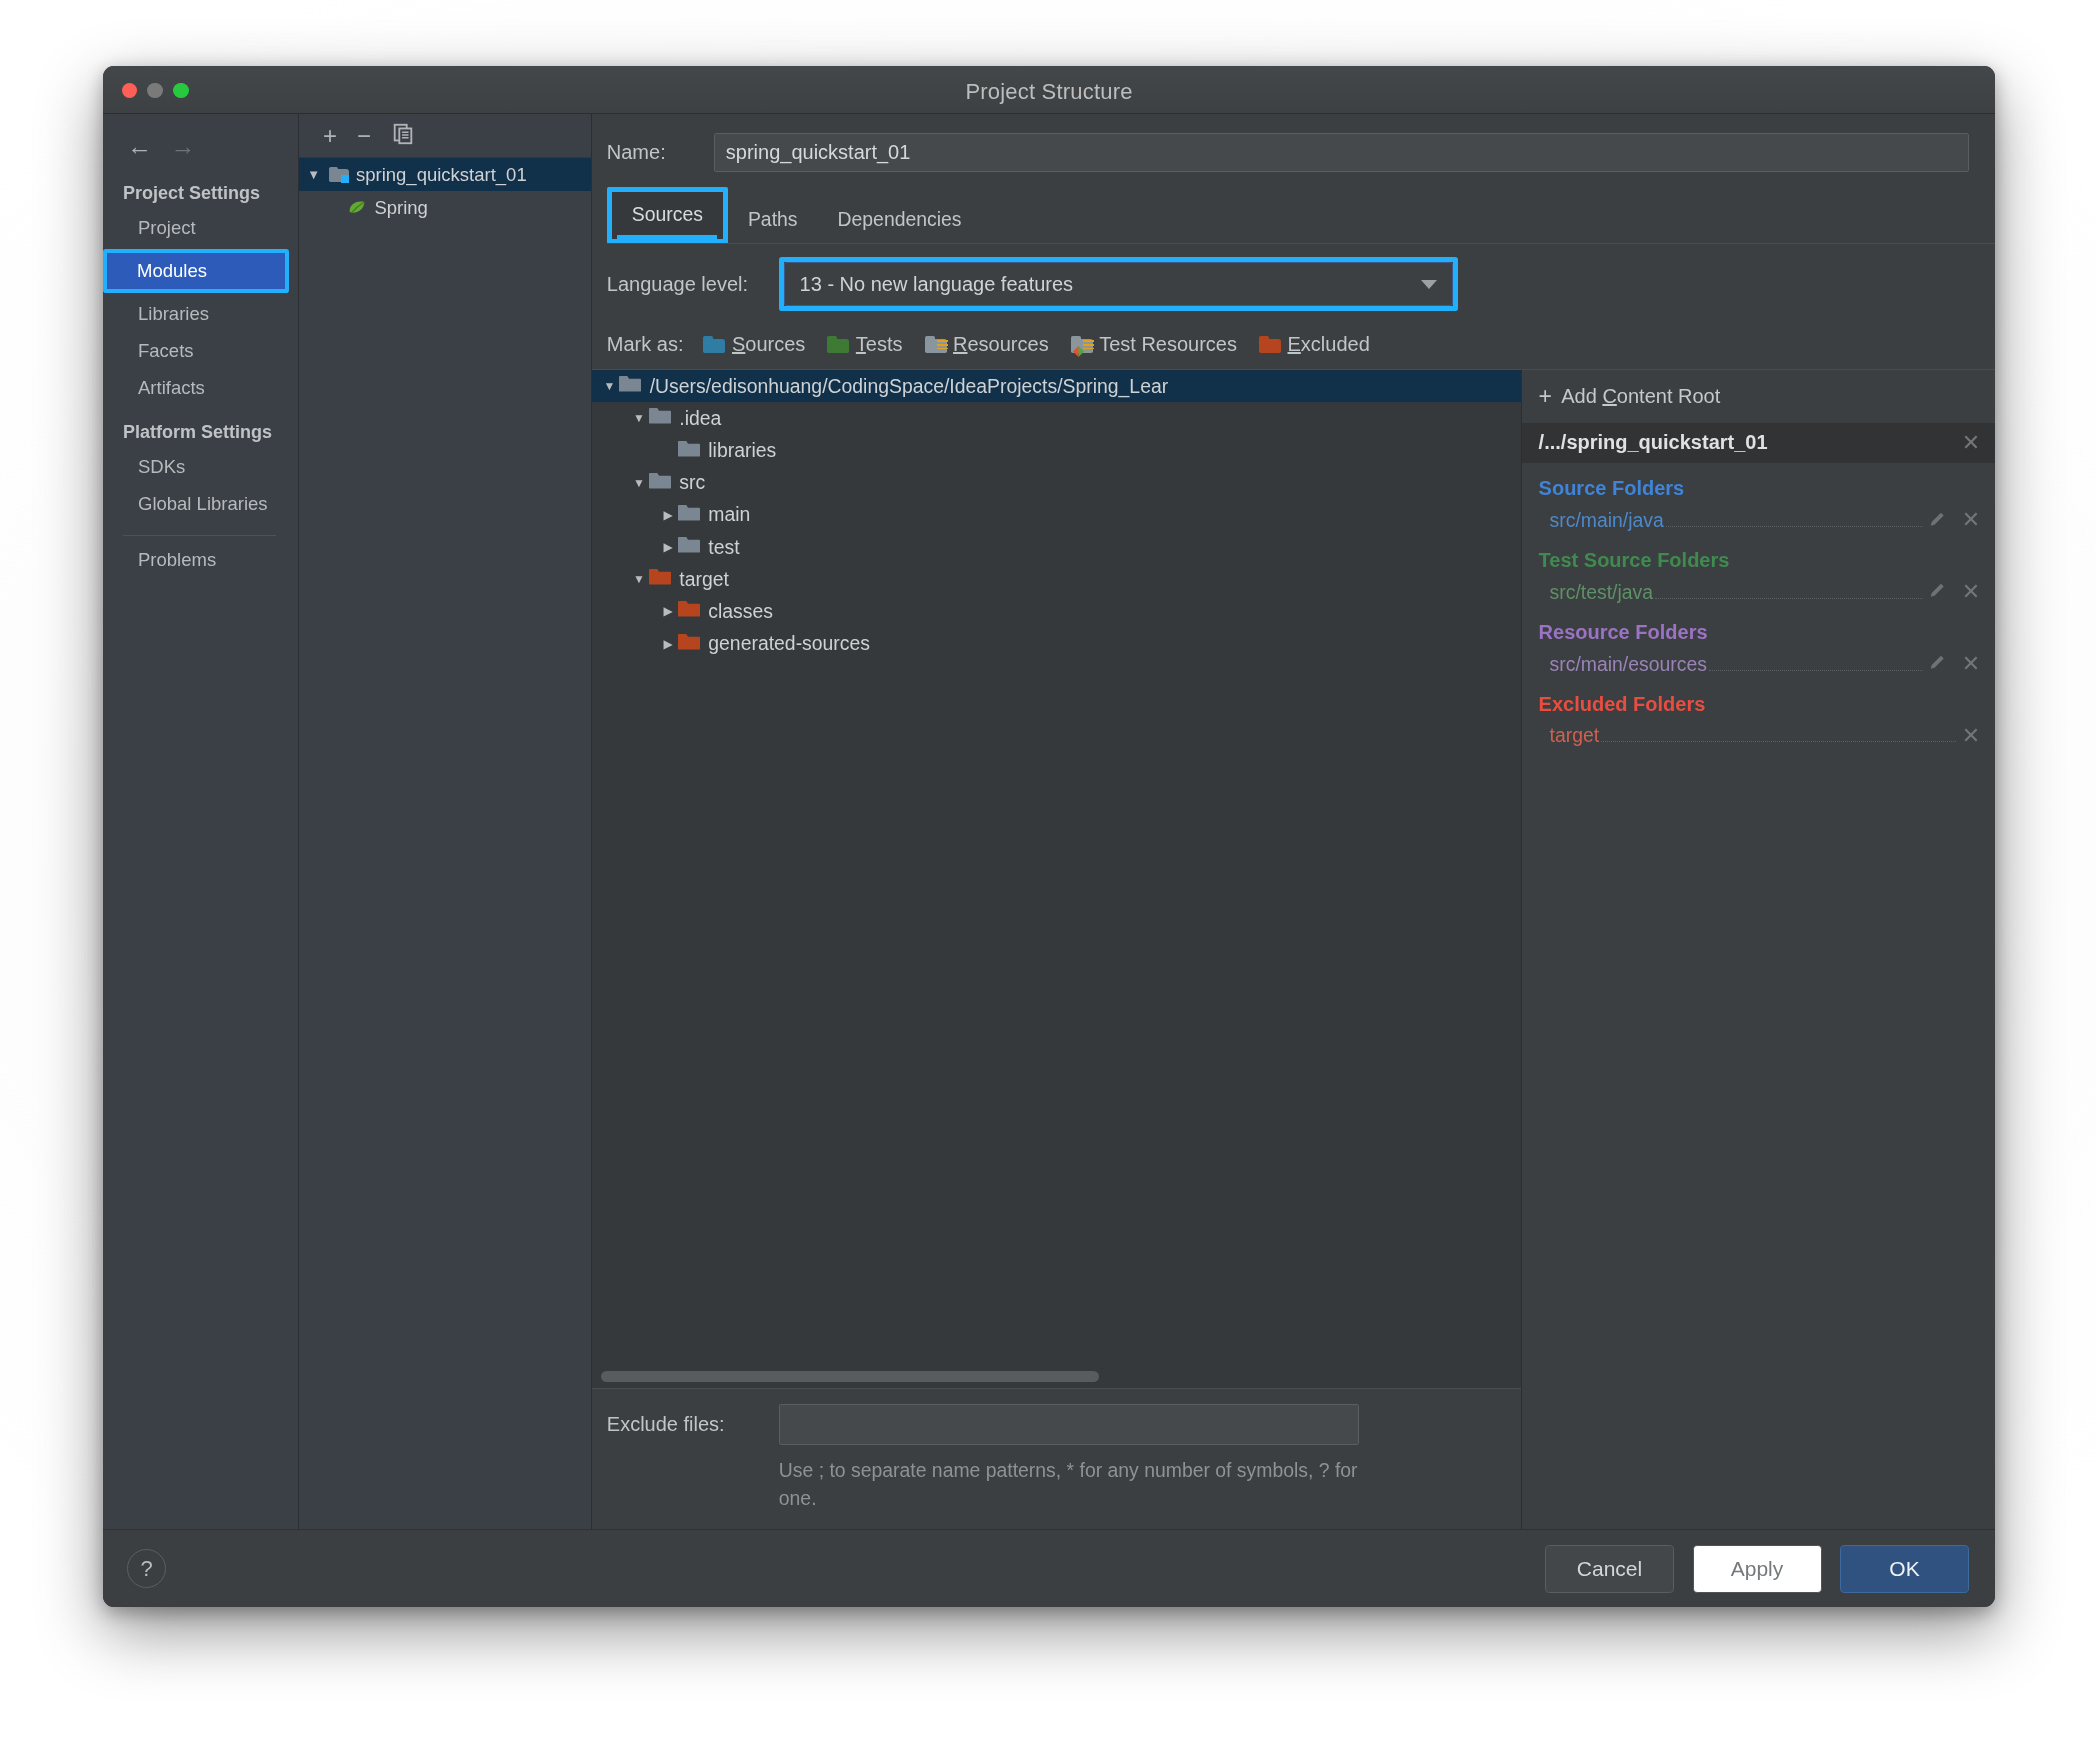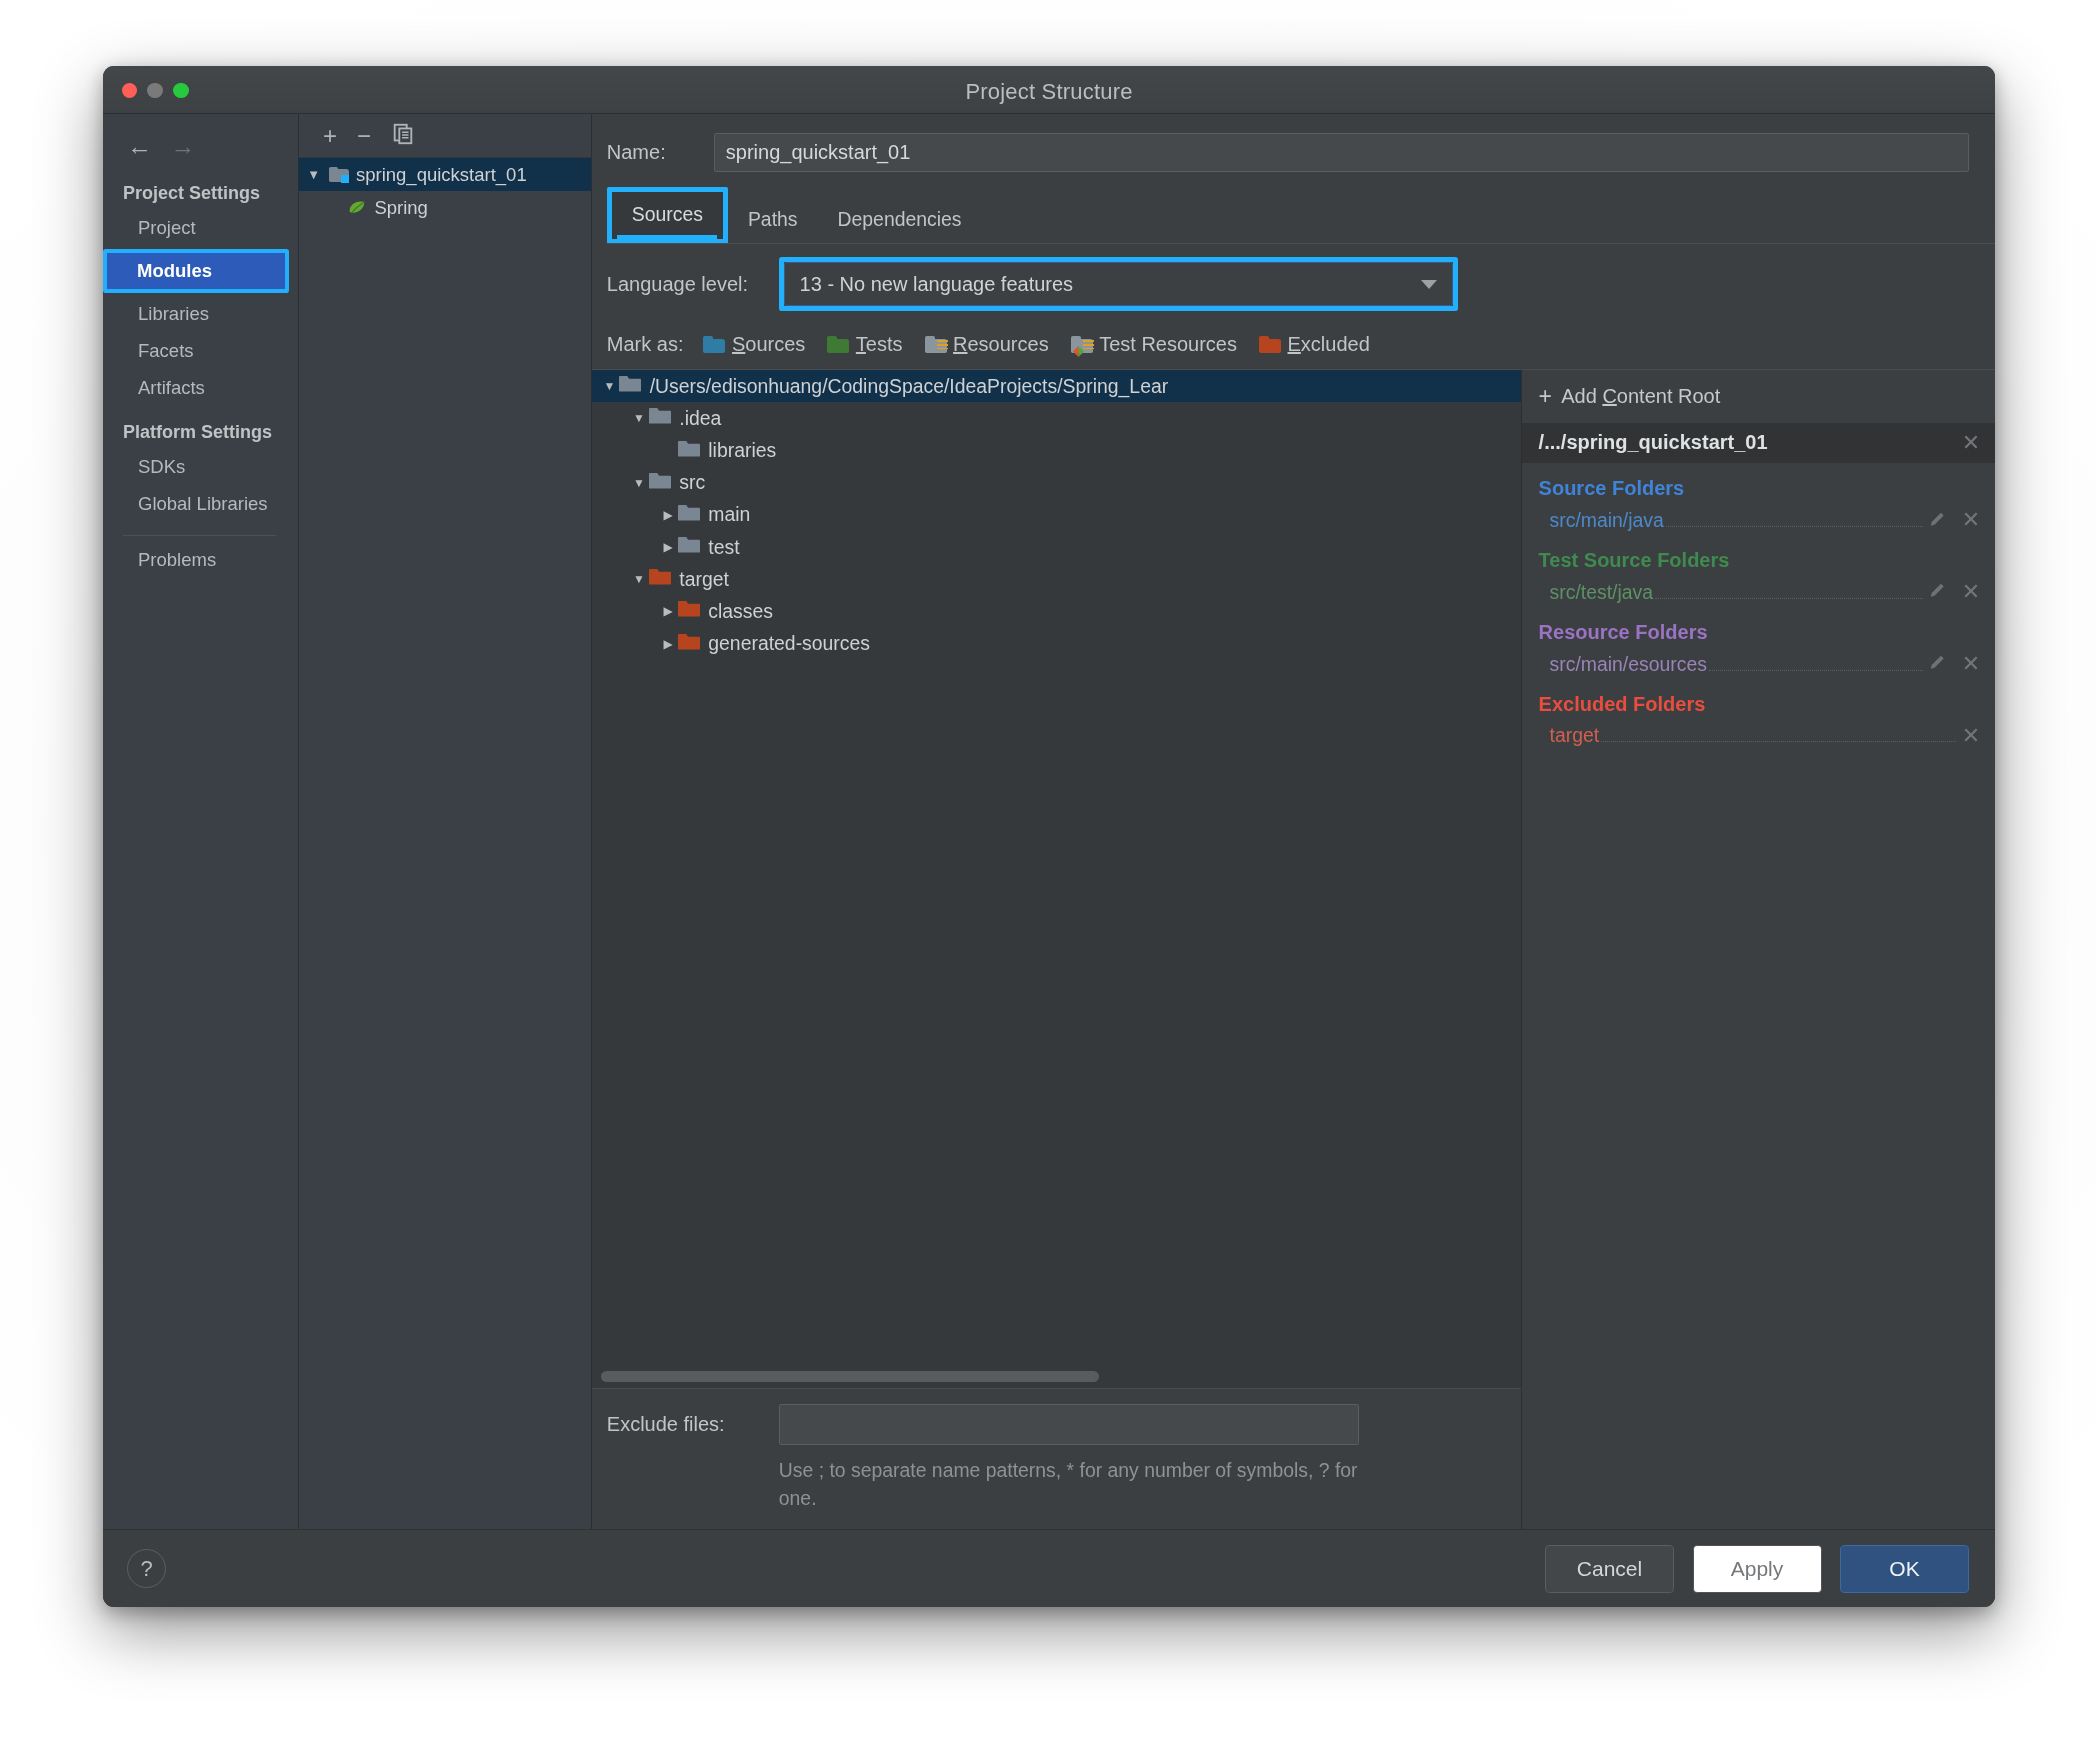--- a/index.html
+++ b/index.html
@@ -79,21 +79,20 @@
   .sb-item {
     color: #b6babd;
     font-size: 18.5px;
     padding: 7.4px 0 7.4px 35px;
     line-height: 1.2;
   }
   #modules-highlight {
     border: 4.6px solid #22b0fc;
     border-radius: 2.8px;
     margin: 2.8px 9.2px 2.8px 0px;
-    font-weight: bold;
   }
   #modules-row {
     background: #2d5bb9;
     color: #ffffff;
     font-size: 18.5px;
     padding: 6.5px 0 7.4px 30px;
   }
   .sb-divider {
     height: 0.9px; background: #4c5156;
     margin: 13px 22px 5.5px 20px;

